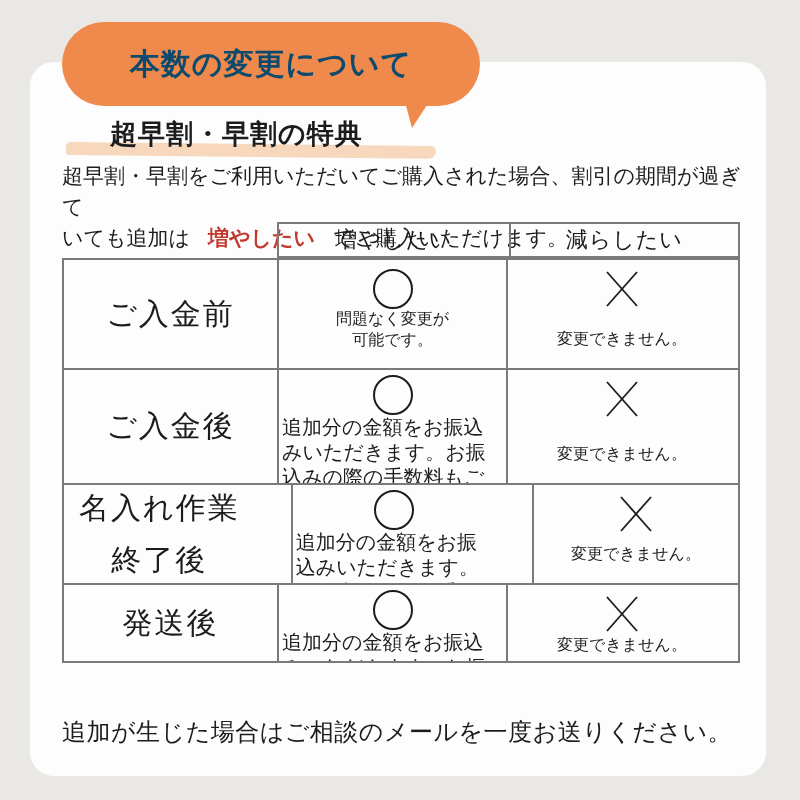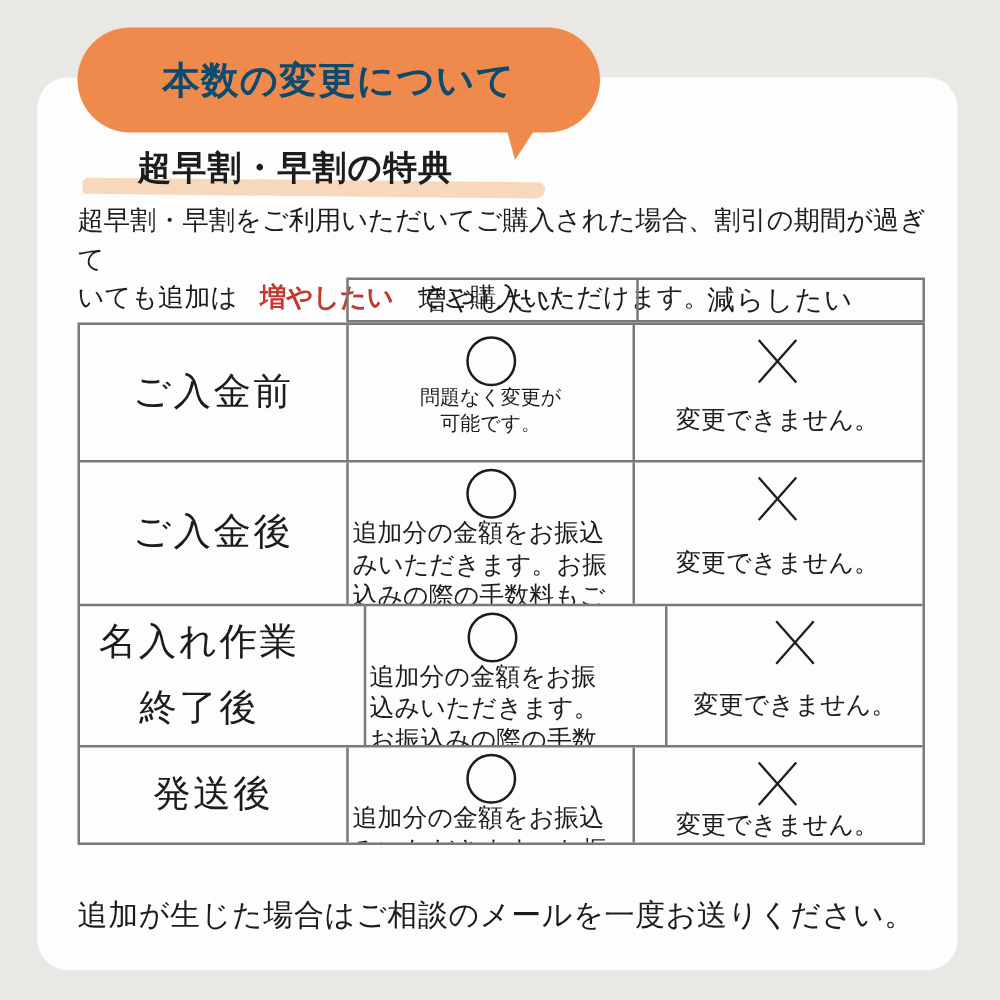--- a/index.html
+++ b/index.html
@@ -95,21 +95,21 @@
   .tbody {
     width: 678px;
     border: 2px solid #7a7a7a;
   }
   .tr {
     display: flex;
   }
   .tr + .tr { border-top: 2px solid #7a7a7a; }
   .tr-1 { height: 108px; }
   .tr-2 { height: 115px; }
-  .tr-3 { height: 113px; gap: 36px; }
+  .tr-3 { height: 100px; gap: 36px; }
   .tr-4 { height: 78px; }
   .td-label {
     width: 213px;
     display: flex; align-items: center; justify-content: center;
     text-align: center;
     font-size: 30px;
     letter-spacing: 2px;
     line-height: 1.75;
     white-space: pre-line;
   }
@@ -145,21 +145,21 @@
   .tr-1 .inc .note {
     text-align: center;
     font-size: 16px;
     margin-bottom: 23px;
     line-height: 1.3;
   }
   .dec .note {
     margin-top: auto;
     margin-bottom: 19px;
     text-align: center;
-    font-size: 20px;
+    font-size: 16px;
   }
   
   .footer-note {
     position: absolute;
     left: 62px; top: 716px;
     font-size: 24px;
     letter-spacing: 0.5px;
   }
 </style>
 </head>

